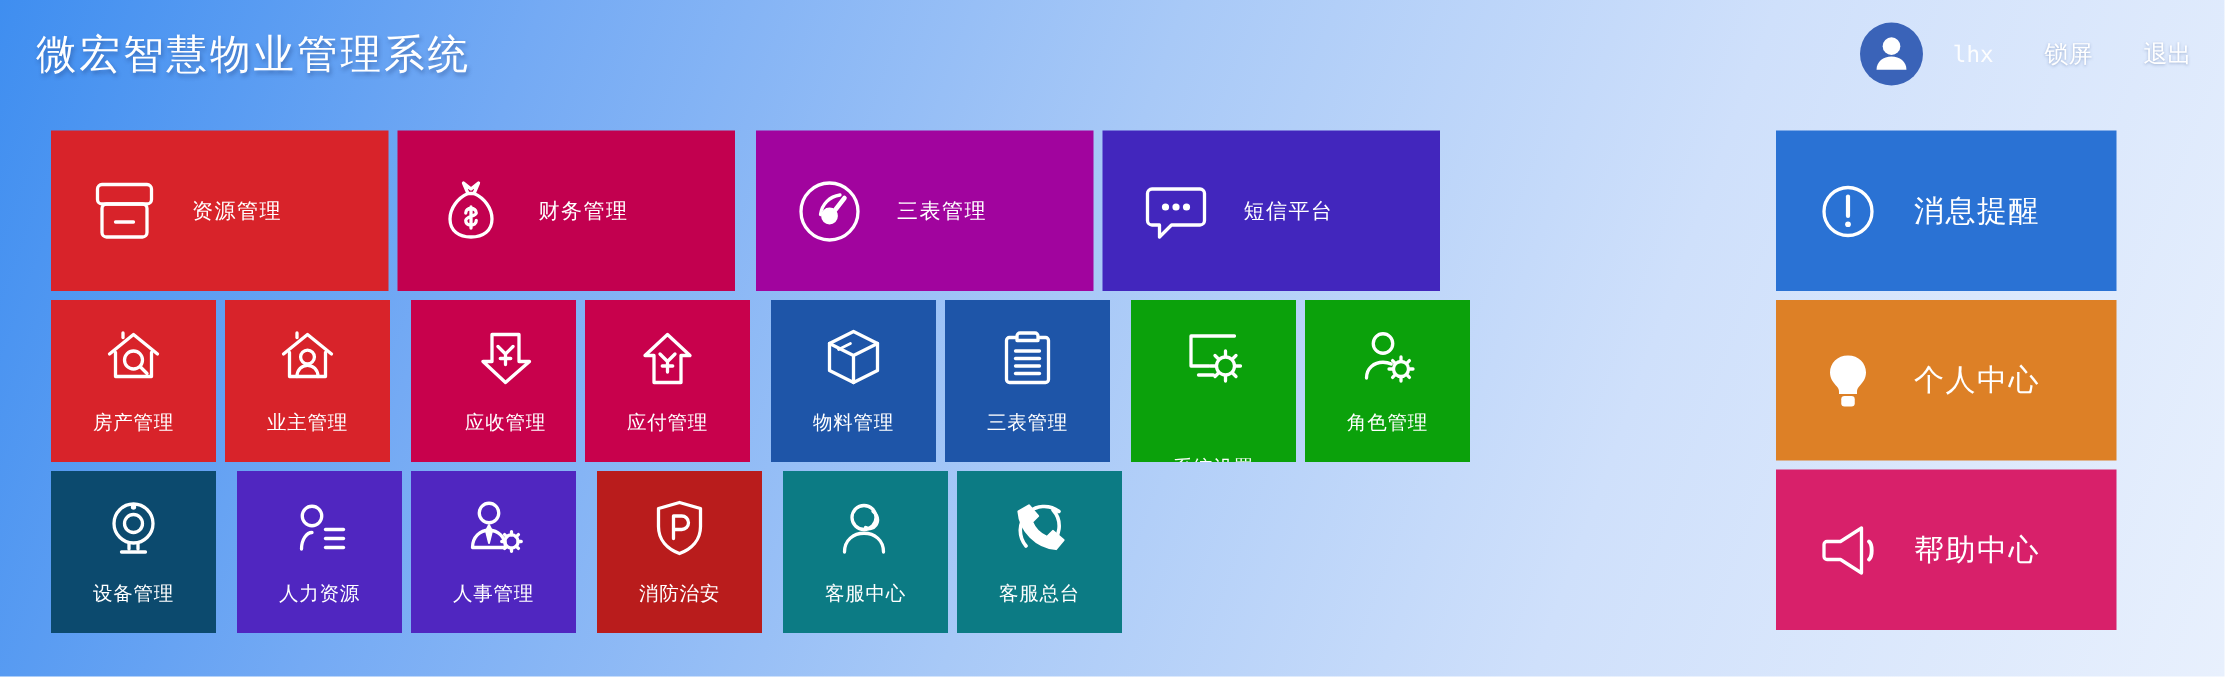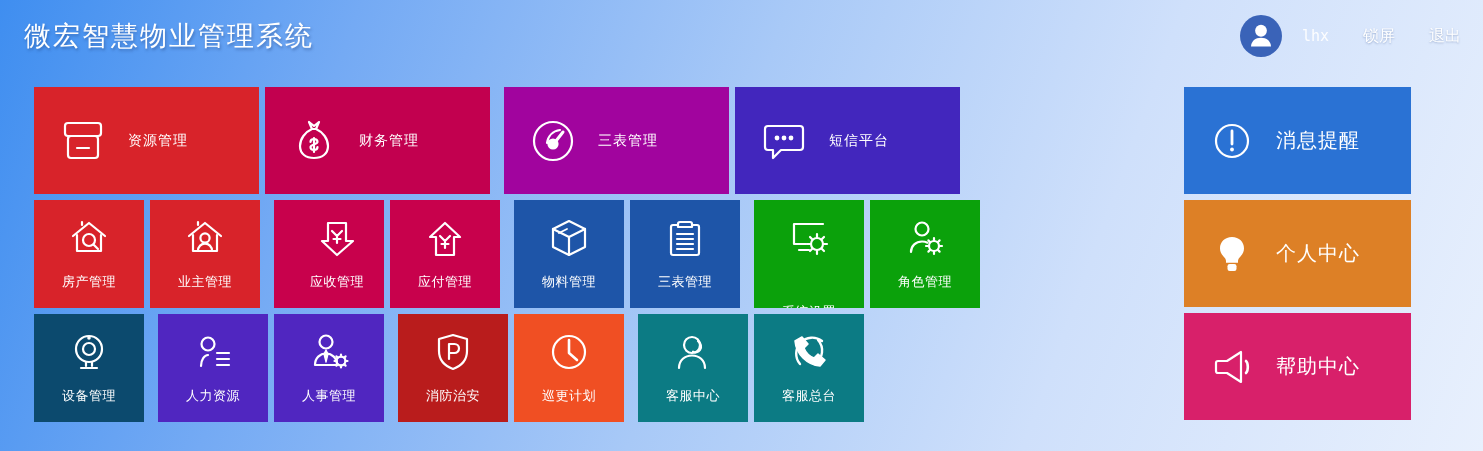--- a/index.html
+++ b/index.html
@@ -294,29 +294,20 @@
     <div class="tile tile-sm gap-big" id="t-r3-4" style="background: #b91c1c; font-family: Liberation Serif, serif;">
       <span class="ico">
         <svg viewBox="0 0 48 48">
             <path d="M24 7l14 4v12c0 9-6 15-14 18-8-3-14-9-14-18V11z"></path>
             <path d="M20 31V16h5.5a4.5 4.5 0 010 9H20"></path>
           </svg>
       </span>
       <span class="lbl">消防治安</span>
     </div>
 
-    <div class="tile tile-sm" id="t-r3-5" style="background: rgb(240, 79, 35);">
-      <span class="ico">
-        <svg viewBox="0 0 48 48">
-            <circle cx="24" cy="24" r="16"></circle>
-            <path d="M24 12v13l8 7" stroke-width="2.6"></path>
-          </svg>
-      </span>
-      <span class="lbl">巡更计划</span>
-    </div>
 
     <div class="tile tile-sm gap-big" id="t-r3-6" style="background: rgb(12, 123, 132);">
       <span class="ico">
         <svg viewBox="0 0 48 48">
             <circle cx="23" cy="17" r="8"></circle>
             <path d="M29 13c3 2 4 6 2 9-1.6 2.4-5 3-7 1.6"></path>
             <path d="M10 40c0-8 6-12.5 13-12.5S36 32 36 40"></path>
           </svg>
       </span>
       <span class="lbl">客服中心</span>

